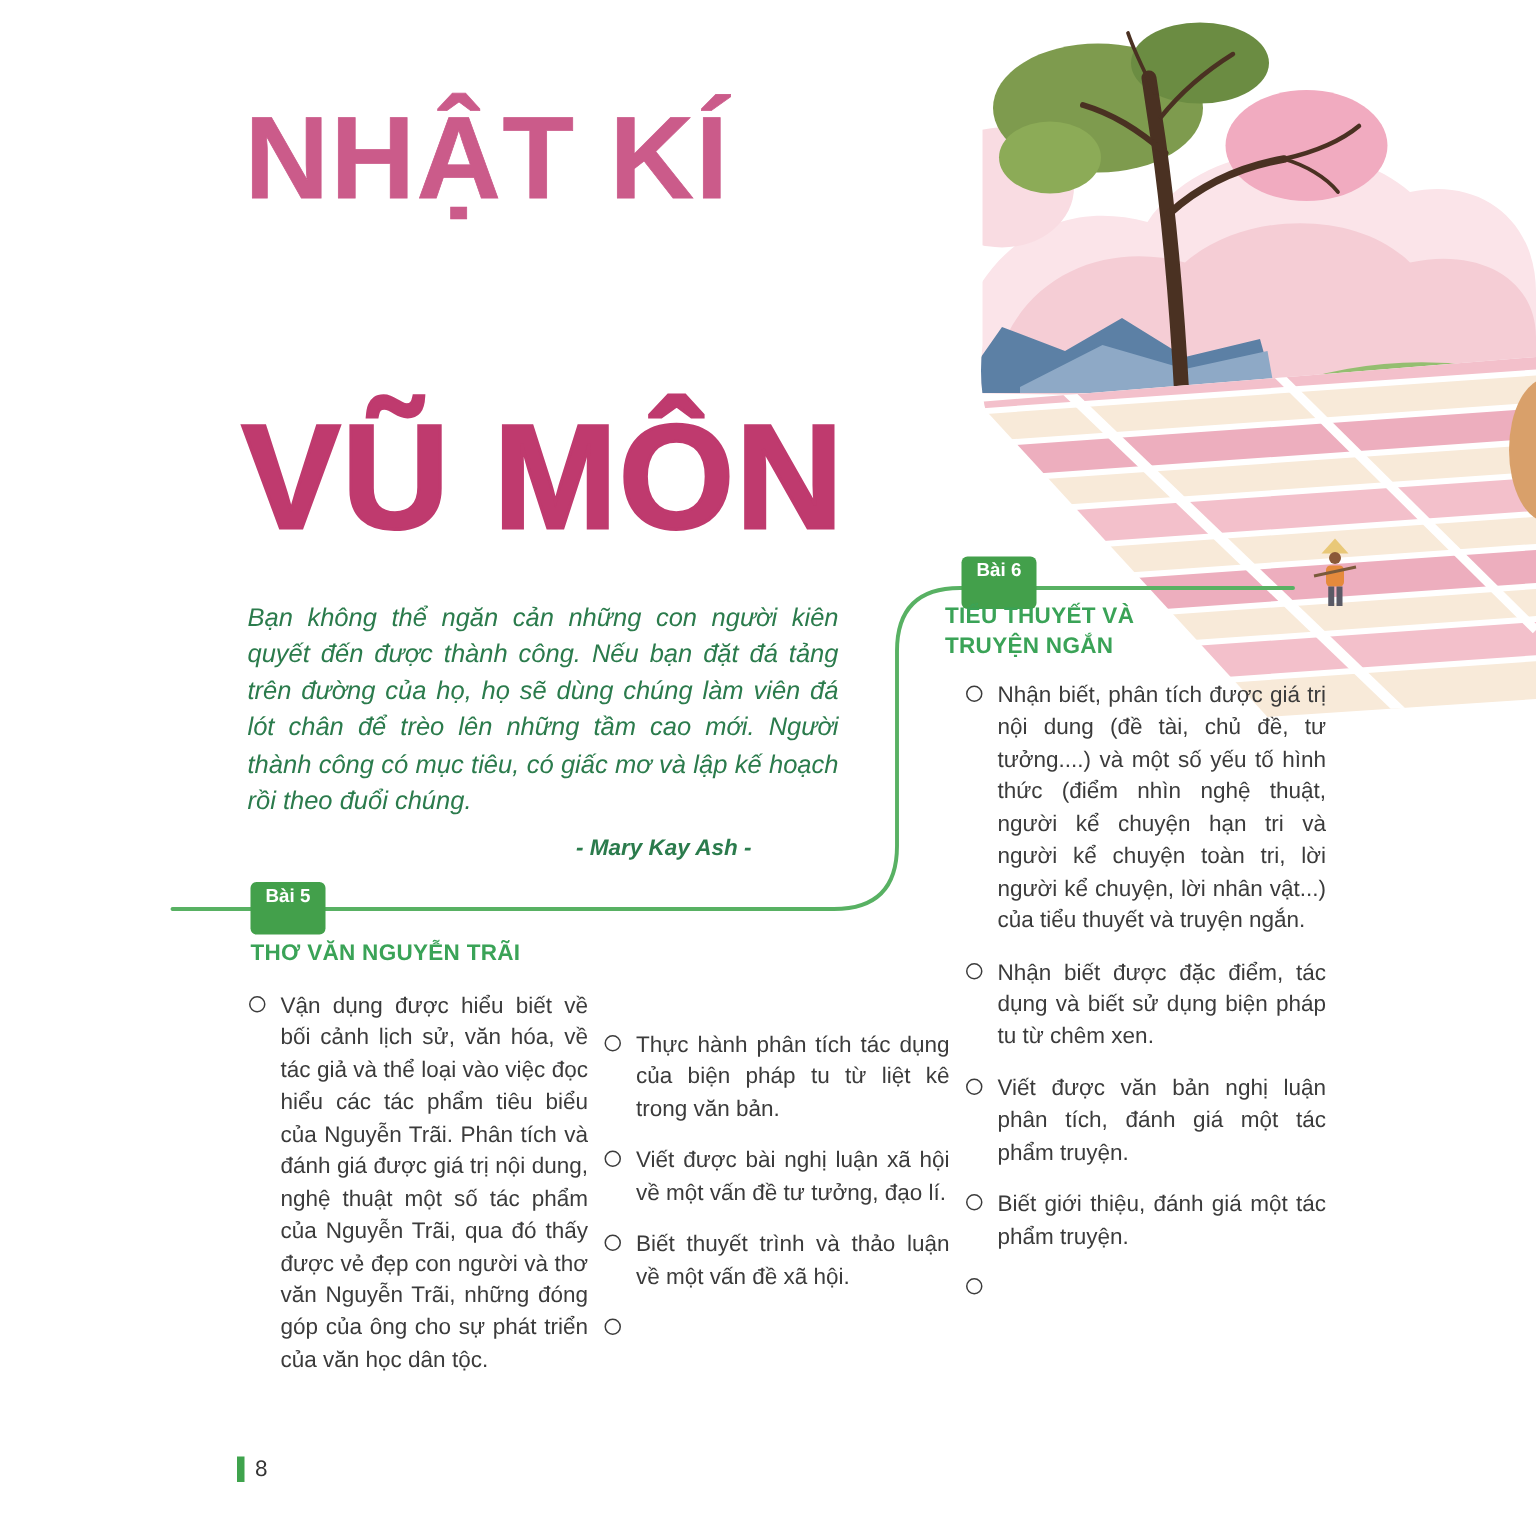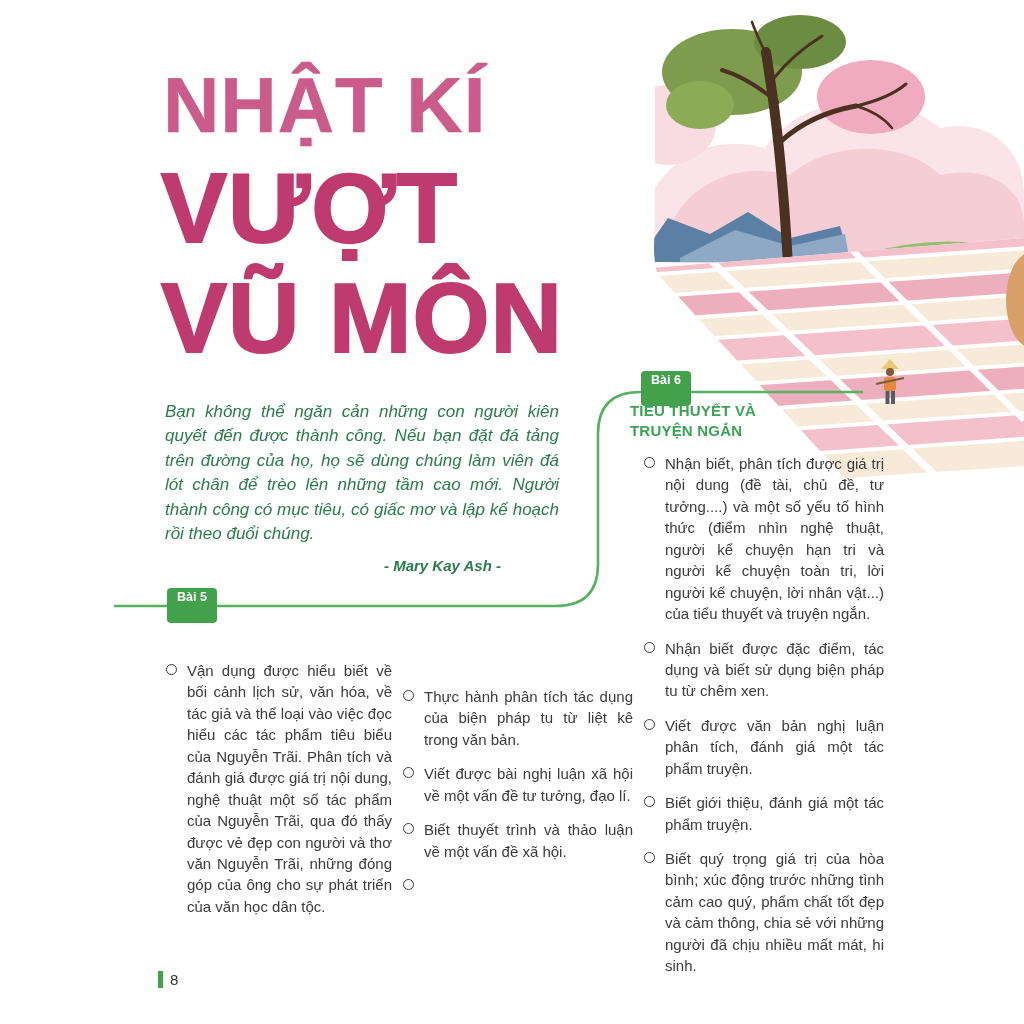--- a/index.html
+++ b/index.html
@@ -141,29 +141,29 @@
 
       <ellipse cx="392" cy="300" rx="26" ry="48" fill="#d9a06a"></ellipse>
     </g>
   </svg>
 
   <svg class="connector" viewBox="0 0 1024 1024" aria-hidden="true">
     <path d="M115,606 L556,606 Q598,606 598,564 L598,434 Q598,392 640,392 L862,392" fill="none" stroke="#58b163" stroke-width="2.6" stroke-linecap="round"></path>
   </svg>
 
   <div class="title-line title-l1">NHẬT KÍ</div>
-  <div class="title-line title-l2">VƯỢT</div>
   <div class="title-line title-l3">VŨ MÔN</div>
 
   <div class="quote-block">
     <div class="quote-text">Bạn không thể ngăn cản những con người kiên quyết đến được thành công. Nếu bạn đặt đá tảng trên đường của họ, họ sẽ dùng chúng làm viên đá lót chân để trèo lên những tầm cao mới. Người thành công có mục tiêu, có giấc mơ và lập kế hoạch rồi theo đuổi chúng.</div>
     <div class="quote-attr">- Mary Kay Ash -</div>
   </div>
 
   <div class="badge badge-5">Bài 5</div>
+  <div class="lesson-heading heading-5">THƠ VĂN NGUYỄN TRÃI</div>
 
   <div class="obj-col col-5a">
 
       <div class="bullet-item">
         <span class="bullet"></span>
         <span class="bullet-text">Vận dụng được hiểu biết về bối cảnh lịch sử, văn hóa, về tác giả và thể loại vào việc đọc hiểu các tác phẩm tiêu biểu của Nguyễn Trãi. Phân tích và đánh giá được giá trị nội dung, nghệ thuật một số tác phẩm của Nguyễn Trãi, qua đó thấy được vẻ đẹp con người và thơ văn Nguyễn Trãi, những đóng góp của ông cho sự phát triển của văn học dân tộc.</span>
       </div>
     </div>
 
   <div class="obj-col col-5b">
@@ -208,21 +208,20 @@
         <span class="bullet-text">Viết được văn bản nghị luận phân tích, đánh giá một tác phẩm truyện.</span>
       </div>
 
       <div class="bullet-item">
         <span class="bullet"></span>
         <span class="bullet-text">Biết giới thiệu, đánh giá một tác phẩm truyện.</span>
       </div>
 
       <div class="bullet-item">
         <span class="bullet"></span>
-        <span class="bullet-text">Biết quý trọng giá trị của hòa bình; xúc động trước những tình cảm cao quý, phẩm chất tốt đẹp và cảm thông, chia sẻ với những người đã chịu nhiều mất mát, hi sinh.</span>
       </div>
     </div>
 
   <div class="footer">
     <span class="page-bar"></span>
     <span class="page-number">8</span>
   </div>
 
 </div>
 

